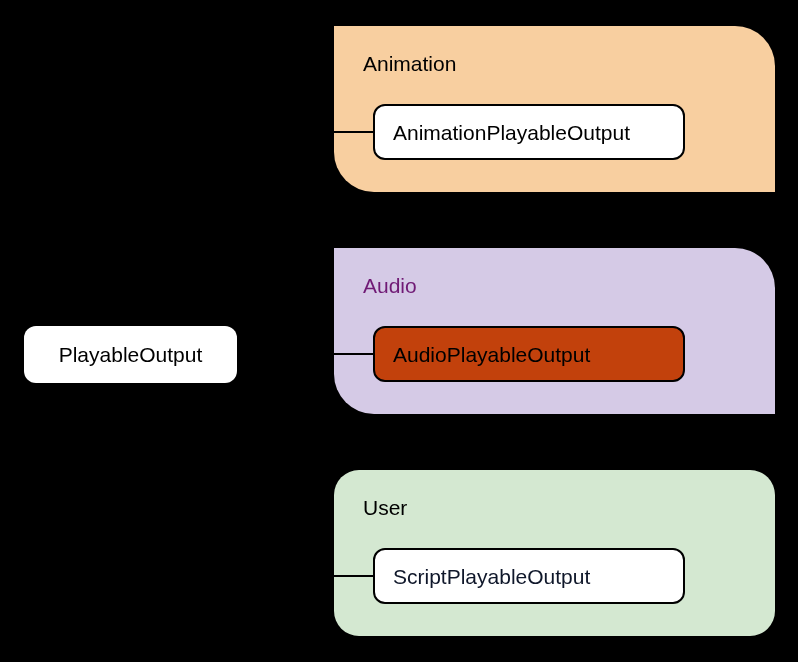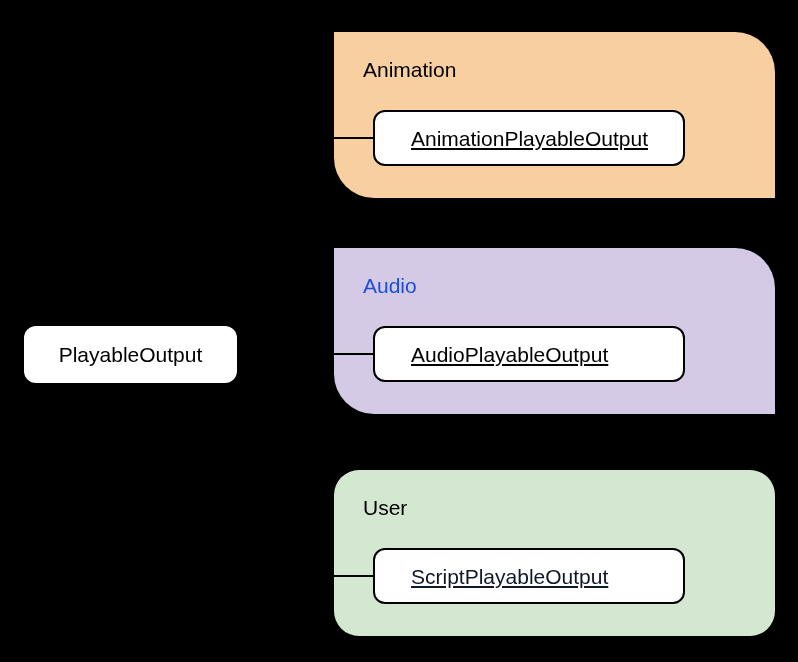--- a/index.html
+++ b/index.html
@@ -81,45 +81,44 @@
     border-radius: 12px;
     display: flex;
     align-items: center;
     box-sizing: border-box;
   }
   .child-node-label {
     font-size: 21px;
     color: #000000;
     line-height: 1;
     white-space: nowrap;
-    padding-left: 36px;
-    text-decoration: underline;
+    padding-left: 18px;
   }
 </style>
 </head>
 <body>
 
 <div id="canvas" style="background: rgb(0, 0, 0);">
 
   <div class="root-node" style="background: rgb(255, 255, 255);">
     <span class="root-node-label" style="color: rgb(0, 0, 0);">PlayableOutput</span>
   </div>
 
-  <div class="group" id="group-animation" style="background: rgb(248, 207, 160); top: 32px;">
+  <div class="group" id="group-animation" style="background: rgb(248, 207, 160); top: 26px;">
     <span class="group-label" style="color: rgb(0, 0, 0);">Animation</span>
     <div class="connector"></div>
     <div class="child-node" style="background: rgb(255, 255, 255); border-color: rgb(0, 0, 0);">
       <span class="child-node-label" style="color: rgb(0, 0, 0);">AnimationPlayableOutput</span>
     </div>
   </div>
 
   <div class="group" id="group-audio" style="background: rgb(213, 202, 230); top: 248px;">
-    <span class="group-label" style="color: #1d4ed8;">Audio</span>
+    <span class="group-label" style="color: #701a75;">Audio</span>
     <div class="connector"></div>
-    <div class="child-node" style="background: #ffffff; border-color: rgb(0, 0, 0); text-align: right;">
+    <div class="child-node" style="background: #c2410c; border-color: rgb(0, 0, 0); text-align: right;">
       <span class="child-node-label" style="color: rgb(0, 0, 0);">AudioPlayableOutput</span>
     </div>
   </div>
 
   <div class="group" id="group-user" style="background: rgb(212, 232, 209); top: 470px; border-radius: 25px;">
     <span class="group-label" style="color: rgb(0, 0, 0);">User</span>
     <div class="connector"></div>
     <div class="child-node" style="background: rgb(255, 255, 255); border-color: rgb(0, 0, 0);">
       <span class="child-node-label" style="color: #0f172a;">ScriptPlayableOutput</span>
     </div>

